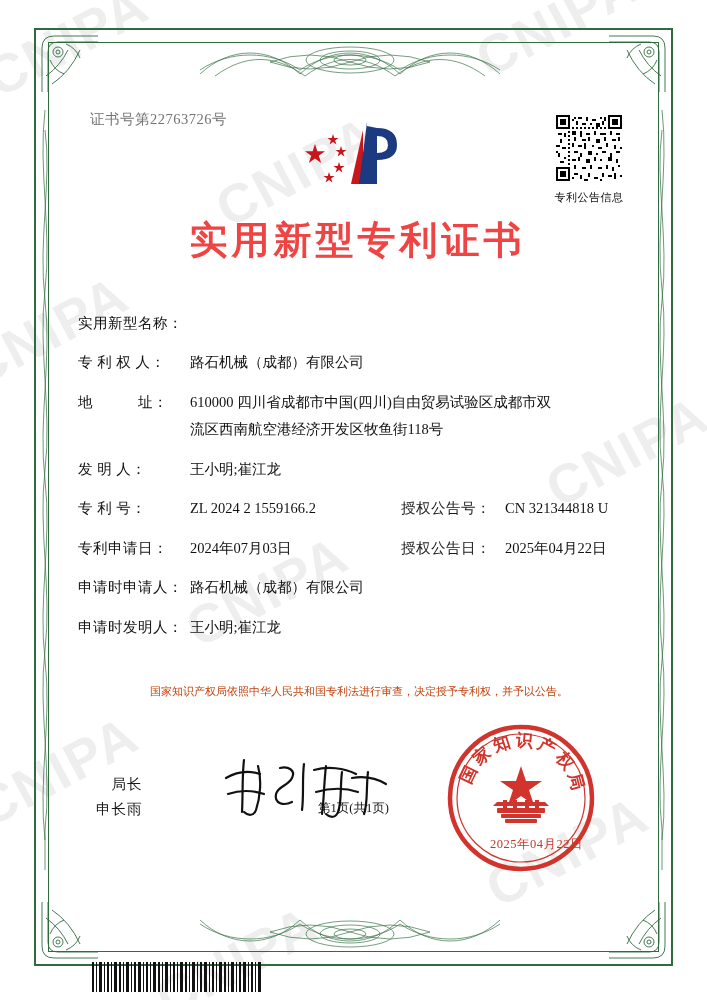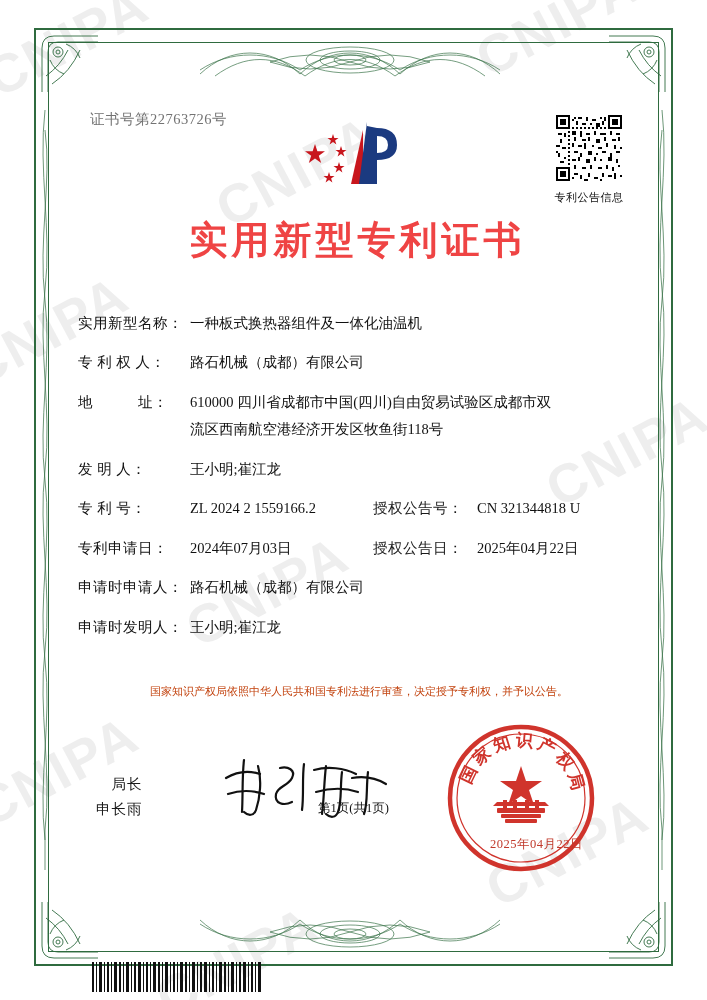--- a/index.html
+++ b/index.html
@@ -157,20 +157,21 @@
     color: #111;
     letter-spacing: 0.5px;
   }
   .val {
     flex: 1;
     color: #111;
   }
   .row-two {
     display: flex;
     margin-bottom: 17px;
+    gap: 28px;
   }
   .col-a { width: 295px; display: flex; }
   .col-b { flex: 1; display: flex; }
   .lbl-b {
     width: 104px;
     flex: none;
     letter-spacing: 0.5px;
   }
   .addr-line2 { margin-left: 112px; margin-top: -2px; }
 
@@ -486,21 +487,20 @@
     </svg>
     <div class="qr-label">专利公告信息</div>
   </div>
 
   <h1 class="title">实用新型专利证书</h1>
 
   <div class="fields">
 
     <div class="row">
       <div class="lbl">实用新型名称：</div>
-      <div class="val">一种板式换热器组件及一体化油温机</div>
     </div>
 
     <div class="row">
       <div class="lbl">专 利 权 人：</div>
       <div class="val">路石机械（成都）有限公司</div>
     </div>
 
     <div class="row tight">
       <div class="lbl">地　　　址：</div>
       <div class="val">610000 四川省成都市中国(四川)自由贸易试验区成都市双</div>

